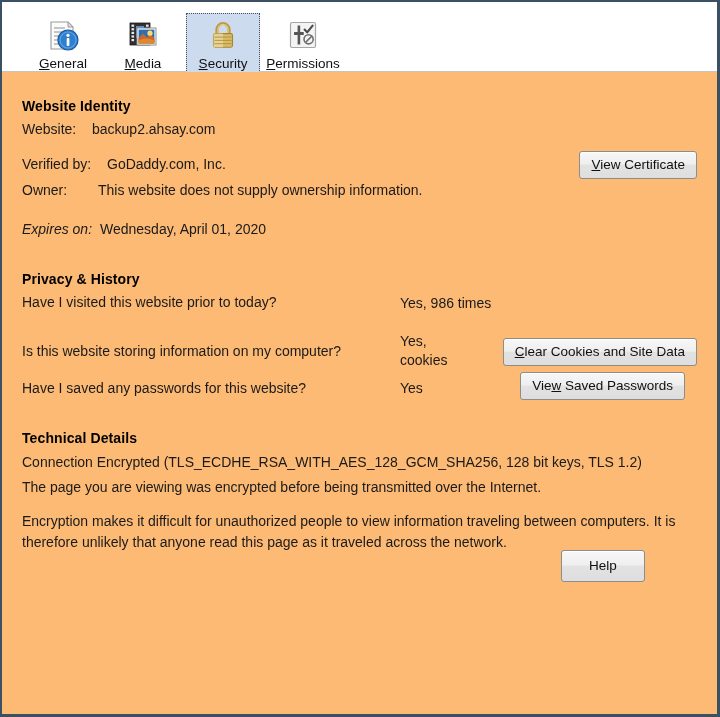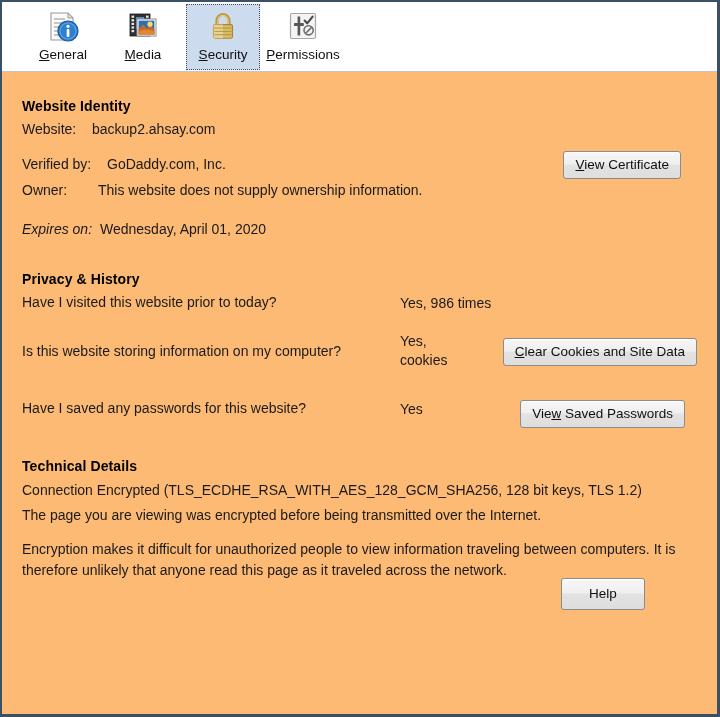--- a/index.html
+++ b/index.html
@@ -30,21 +30,21 @@
   }
 
   
   #toolbar {
     height: 70px;
     background: #ffffff;
     border-bottom: 1px solid #c4c4c4;
     display: flex;
     align-items: flex-start;
     padding-left: 24px;
-    padding-top: 2px;
+    padding-top: 11px;
     flex: none;
     box-sizing: border-box;
     text-align: center;
   }
   .tab {
     width: 74px;
     height: 66px;
     display: flex;
     flex-direction: column;
     align-items: center;
@@ -237,41 +237,41 @@
       <div class="row" style="margin-bottom:4px;">
         <span class="lbl id-label">Owner:</span>
         <span class="val id-value" style="margin-left:6px;">This website does not supply ownership information.</span>
       </div>
 
       <div class="row" style="margin-top:17px;">
         <span class="lbl" style="width:78px;flex:none;font-style:italic;">Expires on:</span>
         <span class="val">Wednesday, April 01, 2020</span>
       </div>
 
-      <button class="btn btn-abs" style="right:16px;top:53px;"><u>V</u><span>iew Certificate</span></button>
+      <button class="btn btn-abs" style="right:0px;top:53px;"><u>V</u><span>iew Certificate</span></button>
     </div>
 
     <div style="margin-top:28px;position:relative;">
       <div class="section-title">Privacy &amp; History</div>
 
       <div class="row" style="margin-bottom:14px;">
         <span class="lbl pv-question">Have I visited this website prior to today?</span>
         <span class="val pv-answer">Yes, 986 times</span>
       </div>
 
       <div class="row" style="align-items:center;min-height:42px;">
         <span class="lbl pv-question">Is this website storing information on my computer?</span>
         <span class="val pv-answer">
           <span>Yes,</span><br>
           <span>cookies</span>
         </span>
         <button class="btn btn-abs" style="right:0px;top:8px;"><u>C</u><span>lear Cookies and Site Data</span></button>
       </div>
 
-      <div class="row" style="min-height:32px;margin-top:28px;">
+      <div class="row" style="align-items:center;min-height:32px;">
         <span class="lbl pv-question">Have I saved any passwords for this website?</span>
         <span class="val pv-answer">Yes</span>
         <button class="btn btn-abs" style="right:12px;top:0px;"><span>Vie</span><u>w</u><span> Saved Passwords</span></button>
       </div>
     </div>
 
     <div style="margin-top:26px;position:relative;">
       <div class="section-title">Technical Details</div>
 
       <div class="tech-line">Connection Encrypted (TLS_ECDHE_RSA_WITH_AES_128_GCM_SHA256, 128 bit keys, TLS 1.2)</div>

